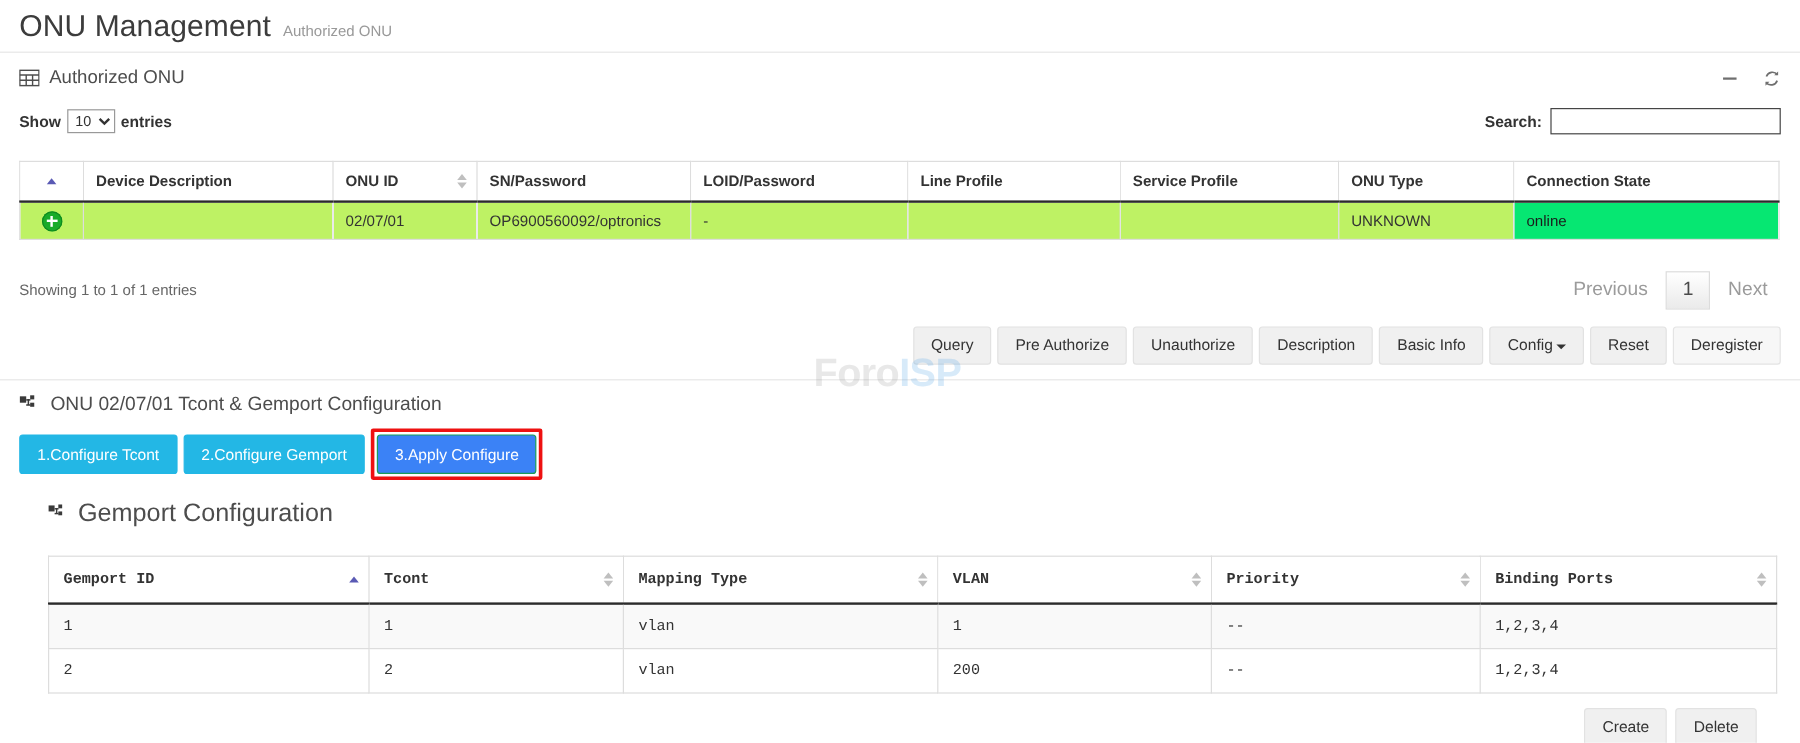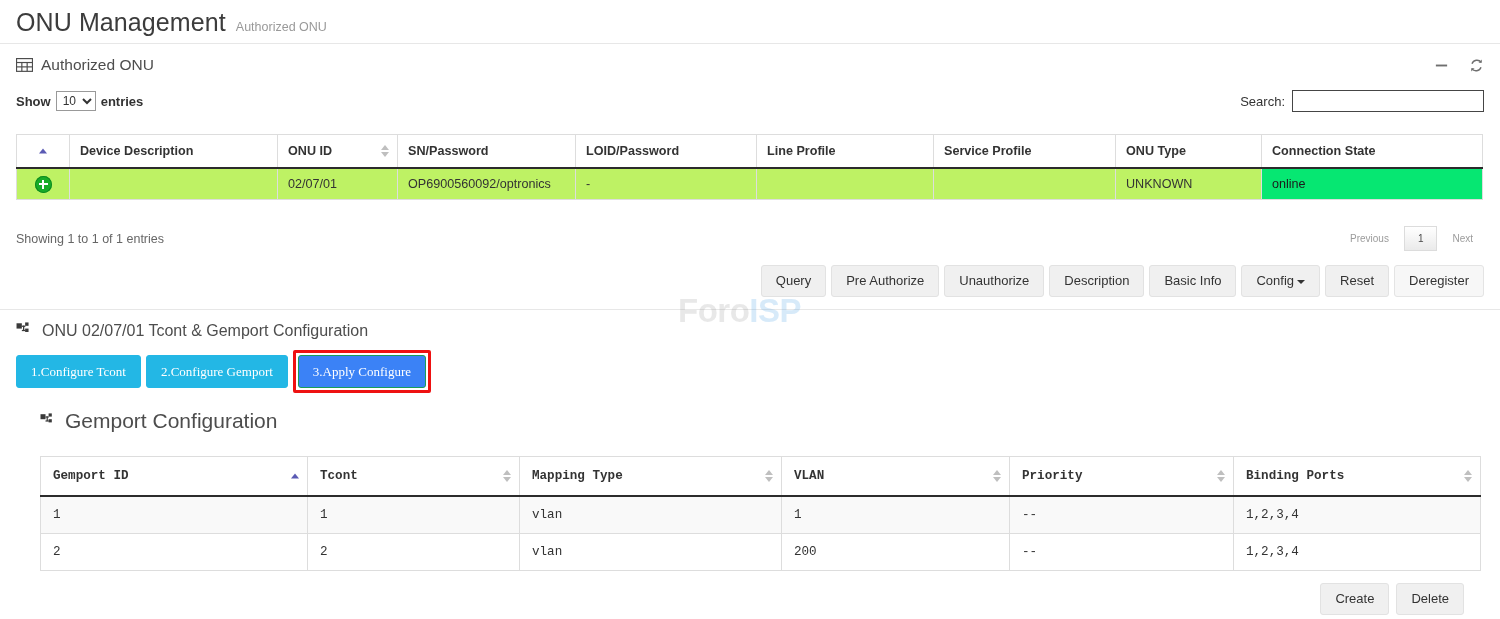--- a/index.html
+++ b/index.html
@@ -37,21 +37,21 @@
 
   
   .dt-top { display: flex; align-items: center; padding: 0 16px; height: 34px; }
   .dt-length { font-size: 13px; color: #333; font-weight: bold; display:flex; align-items:center; gap:5px;}
   .dt-length select {
     font-family: "Liberation Sans", sans-serif;
     font-size: 12px; padding: 1px 2px; height: 20px;
     border: 1px solid #999; background: #fff; color:#333;
   }
   .dt-filter { margin-left: auto; display: flex; align-items: center; gap: 7px; }
-  .dt-filter label { font-size: 13px; font-weight: normal; color: #333; }
+  .dt-filter label { font-size: 13px; font-weight: bold; color: #333; }
   .dt-filter input {
     width: 192px; height: 22px; border: 1px solid #454545;
     font-family: "Liberation Sans", sans-serif; font-size: 12px; padding: 2px 4px;
     background: #fff;
   }
 
   
   table.dt { border-collapse: collapse; table-layout: fixed; }
   table.dt thead th {
     font-size: 12.6px; font-weight: bold; color: #333;
@@ -89,21 +89,21 @@
   .plus-circle::before, .plus-circle::after {
     content: ""; position: absolute; background: #fff;
   }
   .plus-circle::before { left: 4px; top: 7.5px; width: 9px; height: 2px; }
   .plus-circle::after { top: 4px; left: 7.5px; height: 9px; width: 2px; }
 
   
   .dt-bottom { display: flex; align-items: center; padding: 10px 16px 4px 16px; }
   .dt-info { font-size: 12.5px; color: #666; }
   .dt-paginate { margin-left: auto; display: flex; align-items: center; gap: 0px; }
-  .pg { font-size: 10px; color: #9b9b9b; padding: 6px 11px; cursor: pointer; }
+  .pg { font-size: 16px; color: #9b9b9b; padding: 6px 11px; cursor: pointer; }
   .pg.num {
     color: #4a4a4a; border: 1px solid #dcdcdc;
     background: linear-gradient(#fff, #eaeaea);
     padding: 6px 13px; margin: 0 4px;
   }
 
   
   .btn-row { display: flex; justify-content: flex-end; gap: 5px; padding: 10px 16px 12px 16px; align-items: center; }
   .btn {
     font-family: "Liberation Sans", sans-serif;
@@ -131,21 +131,21 @@
   .wm-isp  { color: #4da3e8; text-align: center; }
 
   
   .section-head {
     display: flex; align-items: center; gap: 9px;
     padding: 12px 16px 10px 16px;
     font-size: 16px; color: #4d4d4d;
   }
   .tabs { display: flex; gap: 5px; padding: 0 16px; align-items: center; }
   .tab {
-    font-family: Liberation Serif, serif;
+    font-family: Liberation Sans, sans-serif;
     font-size: 13px; color: #fff;
     background: #23b7e5; border: 1px solid #23b7e5; border-radius: 3px;
     padding: 8px 14px; cursor: pointer; line-height: 1.2;
   }
   .tab.green { background: #3b82f6; border-color: #1a9d58; }
   .tab-hl { border: 3px solid #ee1111; border-radius: 2px; padding: 2px; display: inline-flex; }
 
   .sub-panel { margin: 16px 16px 0 40px; }
   .sub-head { display: flex; align-items: center; gap: 9px; font-size: 21px; color: #4d4d4d; padding-bottom: 4px; }
   #gemport-table { width: 1440px; margin-top: 19px; font-family: Liberation Mono, monospace; }

